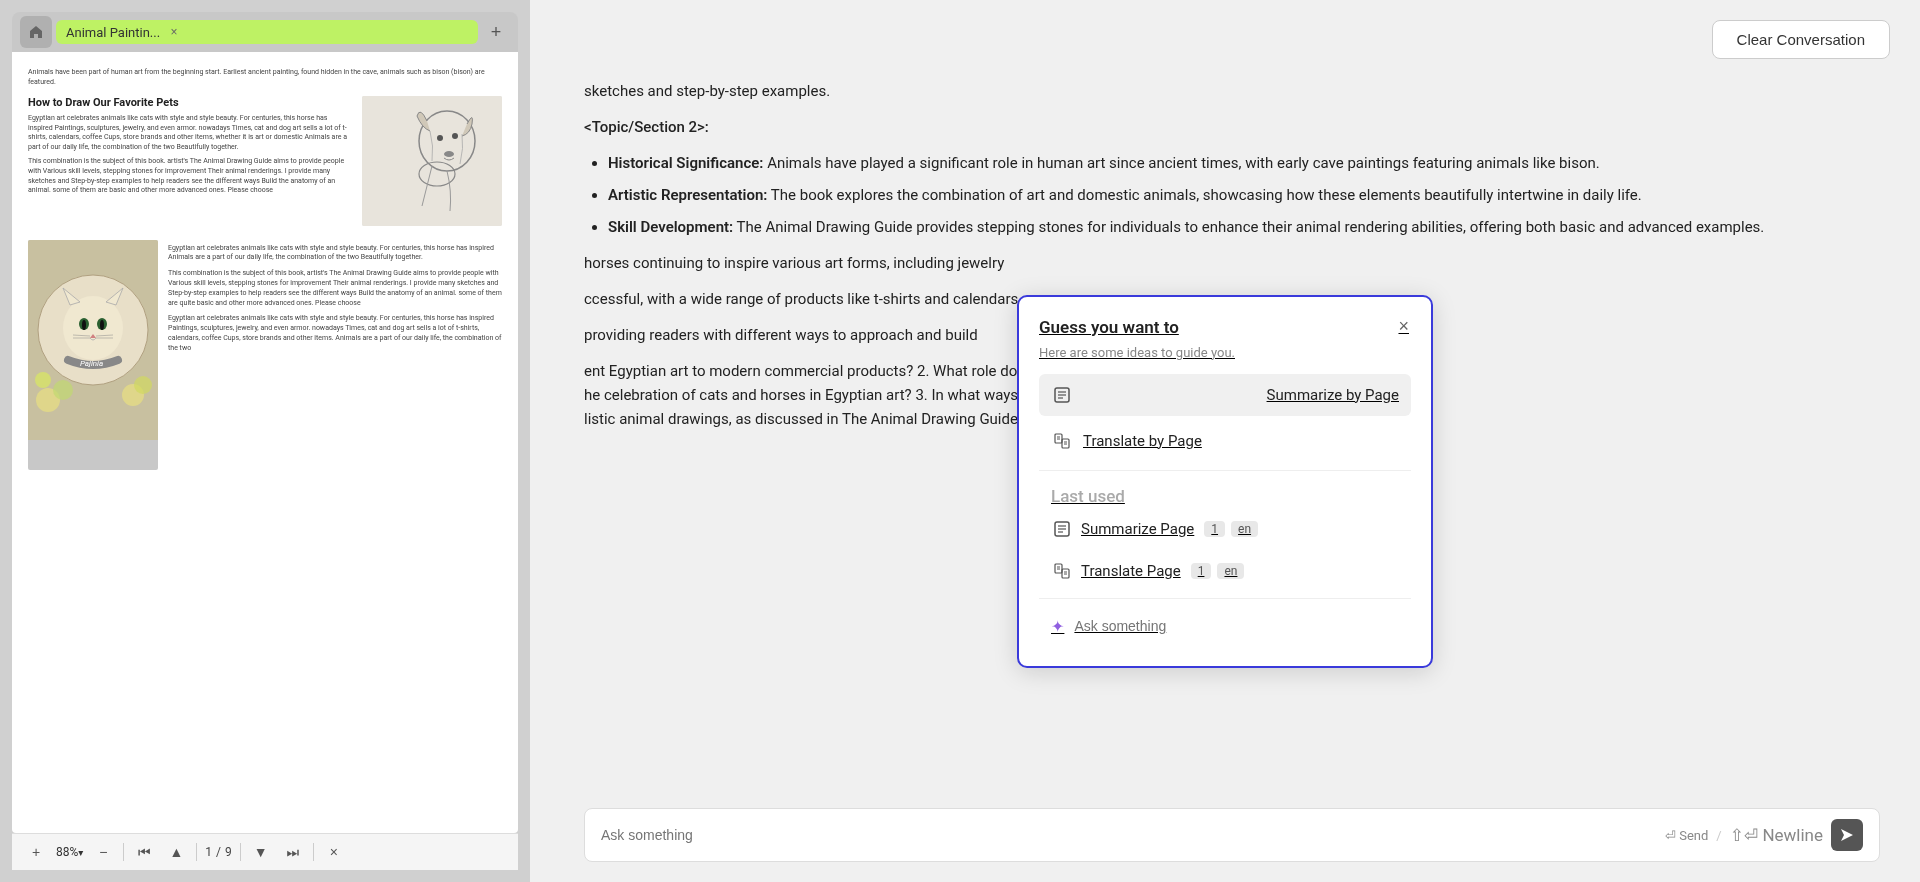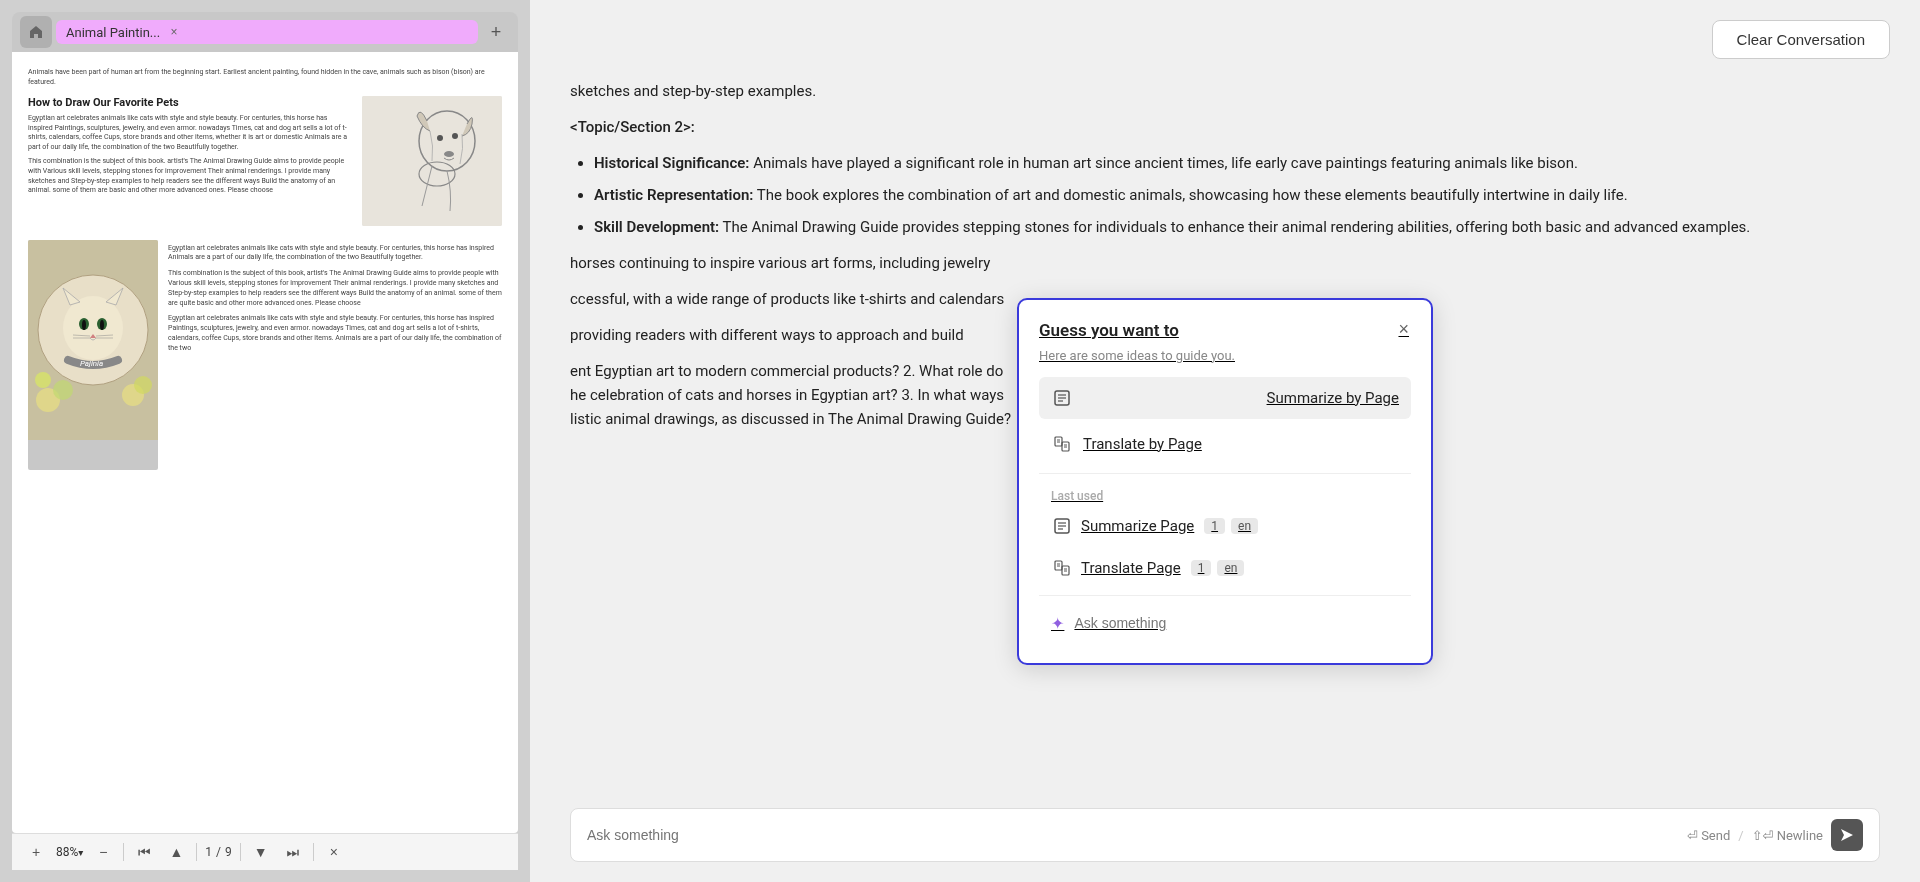--- a/index.html
+++ b/index.html
@@ -42,21 +42,21 @@
       display: flex;
       align-items: center;
       justify-content: center;
       font-size: 16px;
       color: #555;
     }
 
     .tab-item {
       display: flex;
       align-items: center;
-      background: #f0abfc;
+      background: #bef264;
       border-radius: 6px;
       padding: 4px 10px;
       gap: 6px;
       font-size: 13px;
       color: #333;
       flex: 1;
     }
 
     .tab-close {
       width: 16px;
@@ -211,20 +211,21 @@
       background: #ccc;
     }
 
     
     .chat-panel {
       flex: 1;
       background: #f0f0f0;
       display: flex;
       flex-direction: column;
       position: relative;
+      padding-left: 14px;
     }
 
     .chat-header {
       display: flex;
       justify-content: flex-end;
       padding: 20px 30px;
     }
 
     .clear-btn {
       background: white;
@@ -344,21 +345,21 @@
       color: #555;
     }
 
     .popup-divider {
       height: 1px;
       background: #eee;
       margin: 8px 0;
     }
 
     .popup-section-label {
-      font-size: 12px;
+      font-size: 17px;
       color: #aaa;
       padding: 4px 12px;
       font-weight: 500;
       margin-top: 11px;
     }
 
     .popup-last-used-row {
       display: flex;
       align-items: center;
       gap: 8px;
@@ -587,21 +588,21 @@
   </div>
 
   <div class="chat-content">
     <div class="chat-text">
       <p>sketches and step-by-step examples.</p>
 
       <p class="chat-topic">&lt;Topic/Section 2&gt;:</p>
 
       <ul class="chat-list">
         <li>
-          <strong>Historical Significance:</strong><span> Animals have played a significant role in human art since ancient times, life early cave paintings featuring animals like bison.</span>
+          <strong>Historical Significance:</strong><span> Animals have played a significant role in human art since ancient times, with early cave paintings featuring animals like bison.</span>
         </li>
         <li>
           <strong>Artistic Representation:</strong><span> The book explores the combination of art and domestic animals, showcasing how these elements beautifully intertwine in daily life.</span>
         </li>
         <li>
           <strong>Skill Development:</strong><span> The Animal Drawing Guide provides stepping stones for individuals to enhance their animal rendering abilities, offering both basic and advanced examples.</span>
         </li>
       </ul>
 
       <p>horses continuing to inspire various art forms, including jewelry</p>
@@ -614,21 +615,21 @@
       </p>
     </div>
   </div>
 
   <div class="chat-input-area">
     <div style="flex:1; display:flex; align-items:center; background:white; border:1px solid #ddd; border-radius:8px; padding:10px 16px; gap:8px;">
       <input class="chat-input" type="text" placeholder="Ask something" style="">
       <div class="send-area">
         <span style="font-size:13px;color:#888;">⏎ Send</span>
         <span style="color:#ccc;">/</span>
-        <span style="font-size:13px;color:#888;">⇧⏎ Newline</span>
+        <span style="font-size:17px;color:#888;">⇧⏎ Newline</span>
       </div>
       <button class="send-btn">
         <svg width="16" height="16" viewBox="0 0 16 16" fill="none">
           <path d="M14 8L2 2L5 8L2 14L14 8Z" fill="white"></path>
         </svg>
       </button>
     </div>
   </div>
 
   <div class="popup-overlay">

